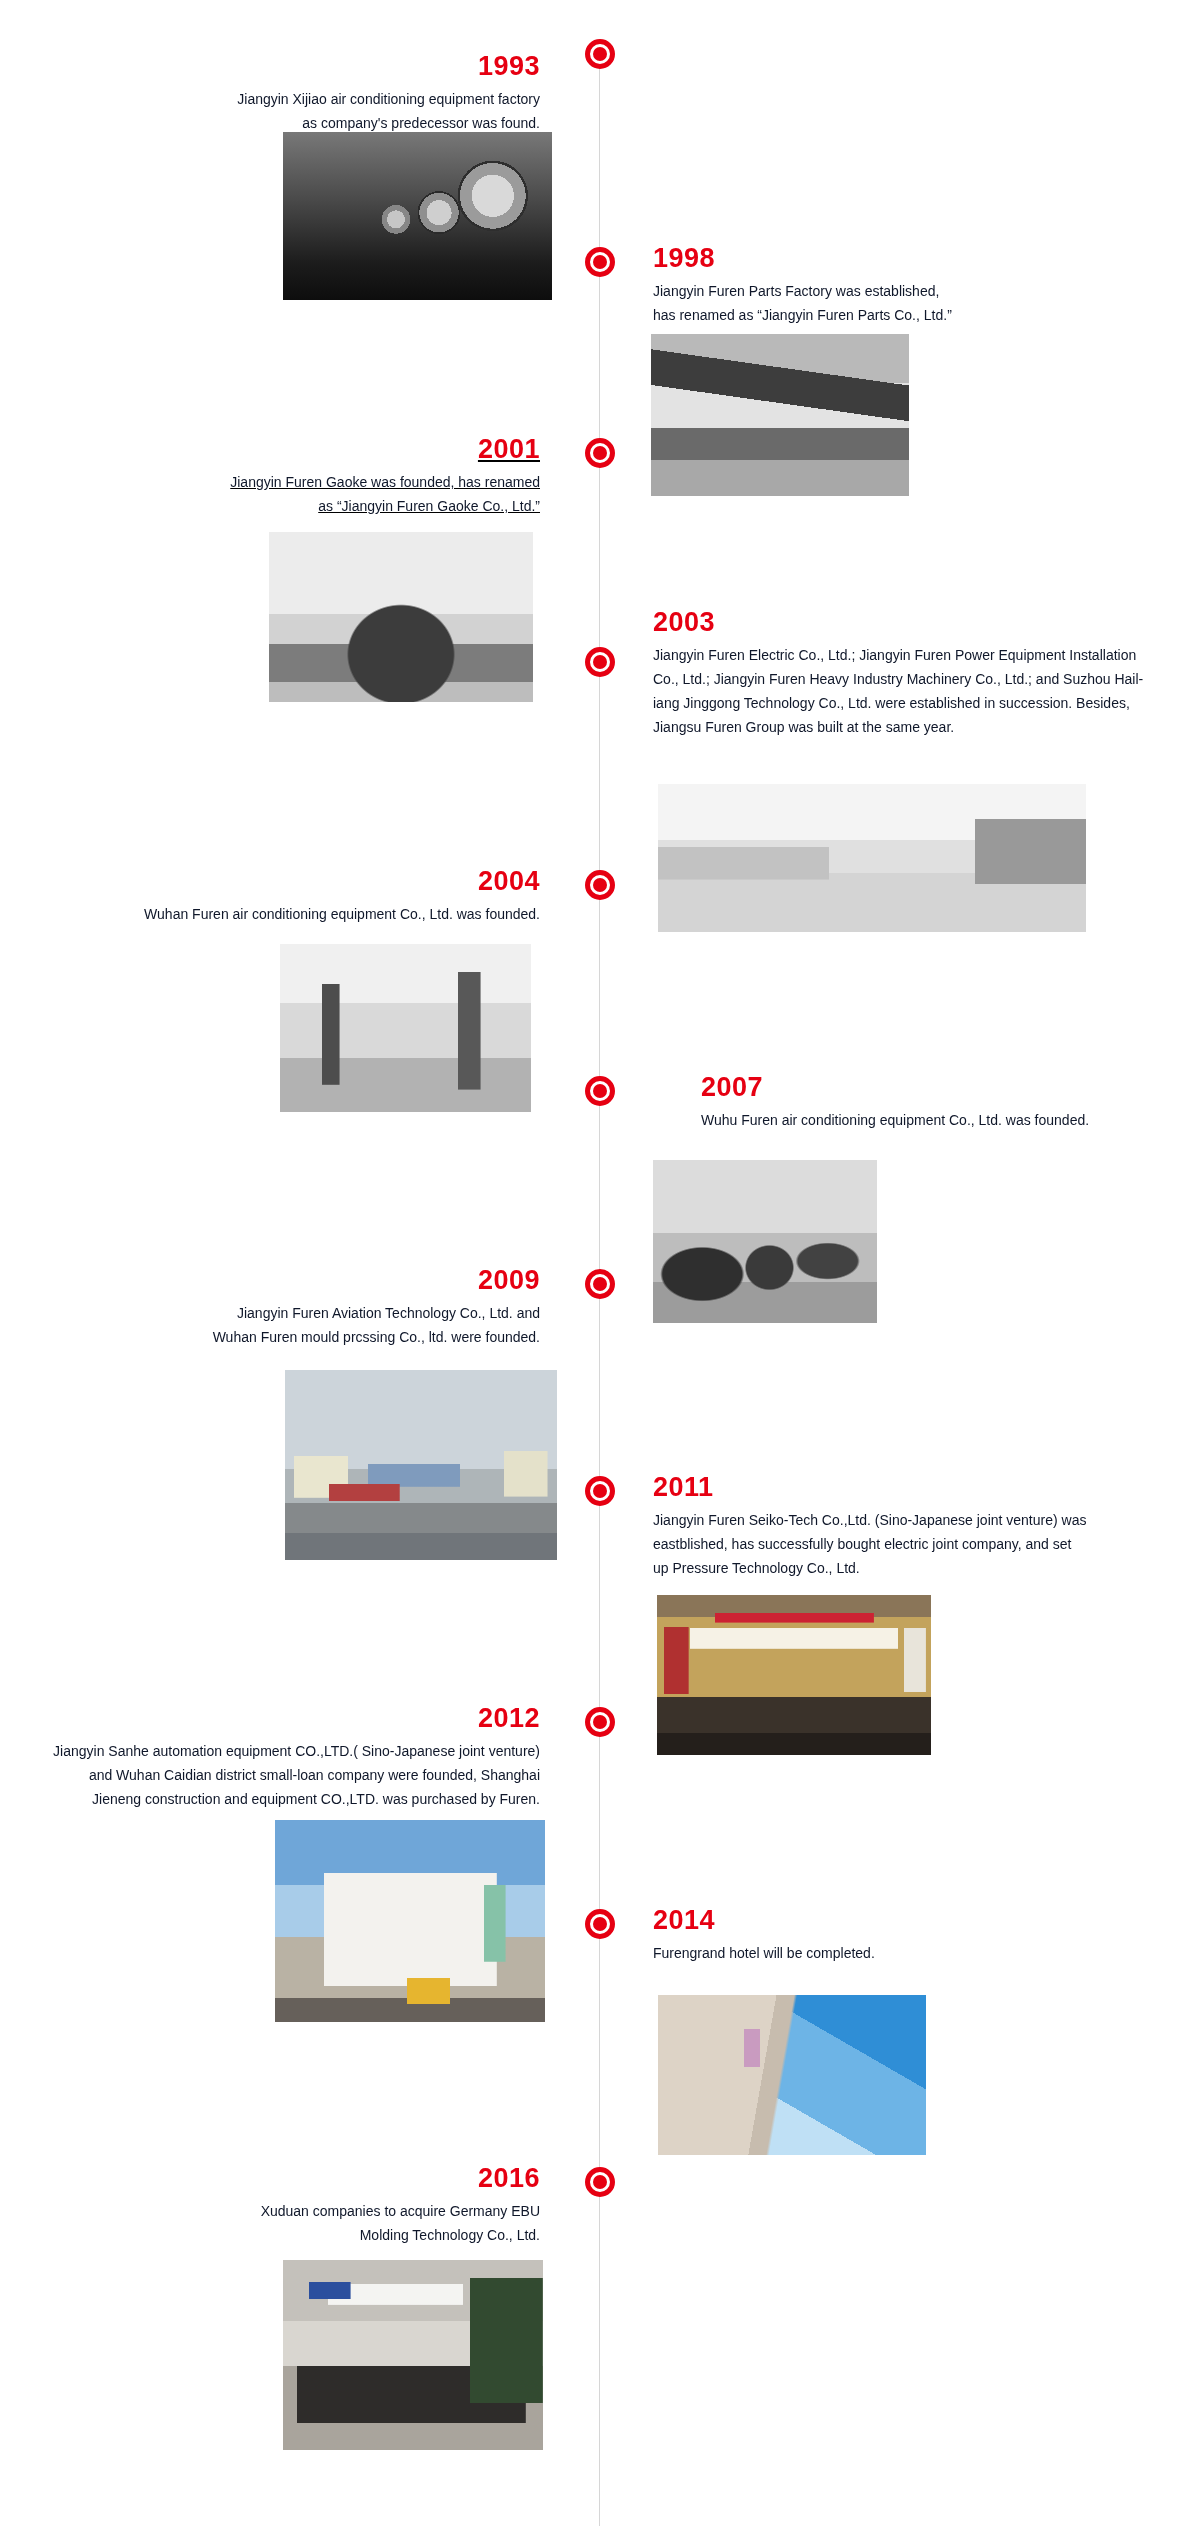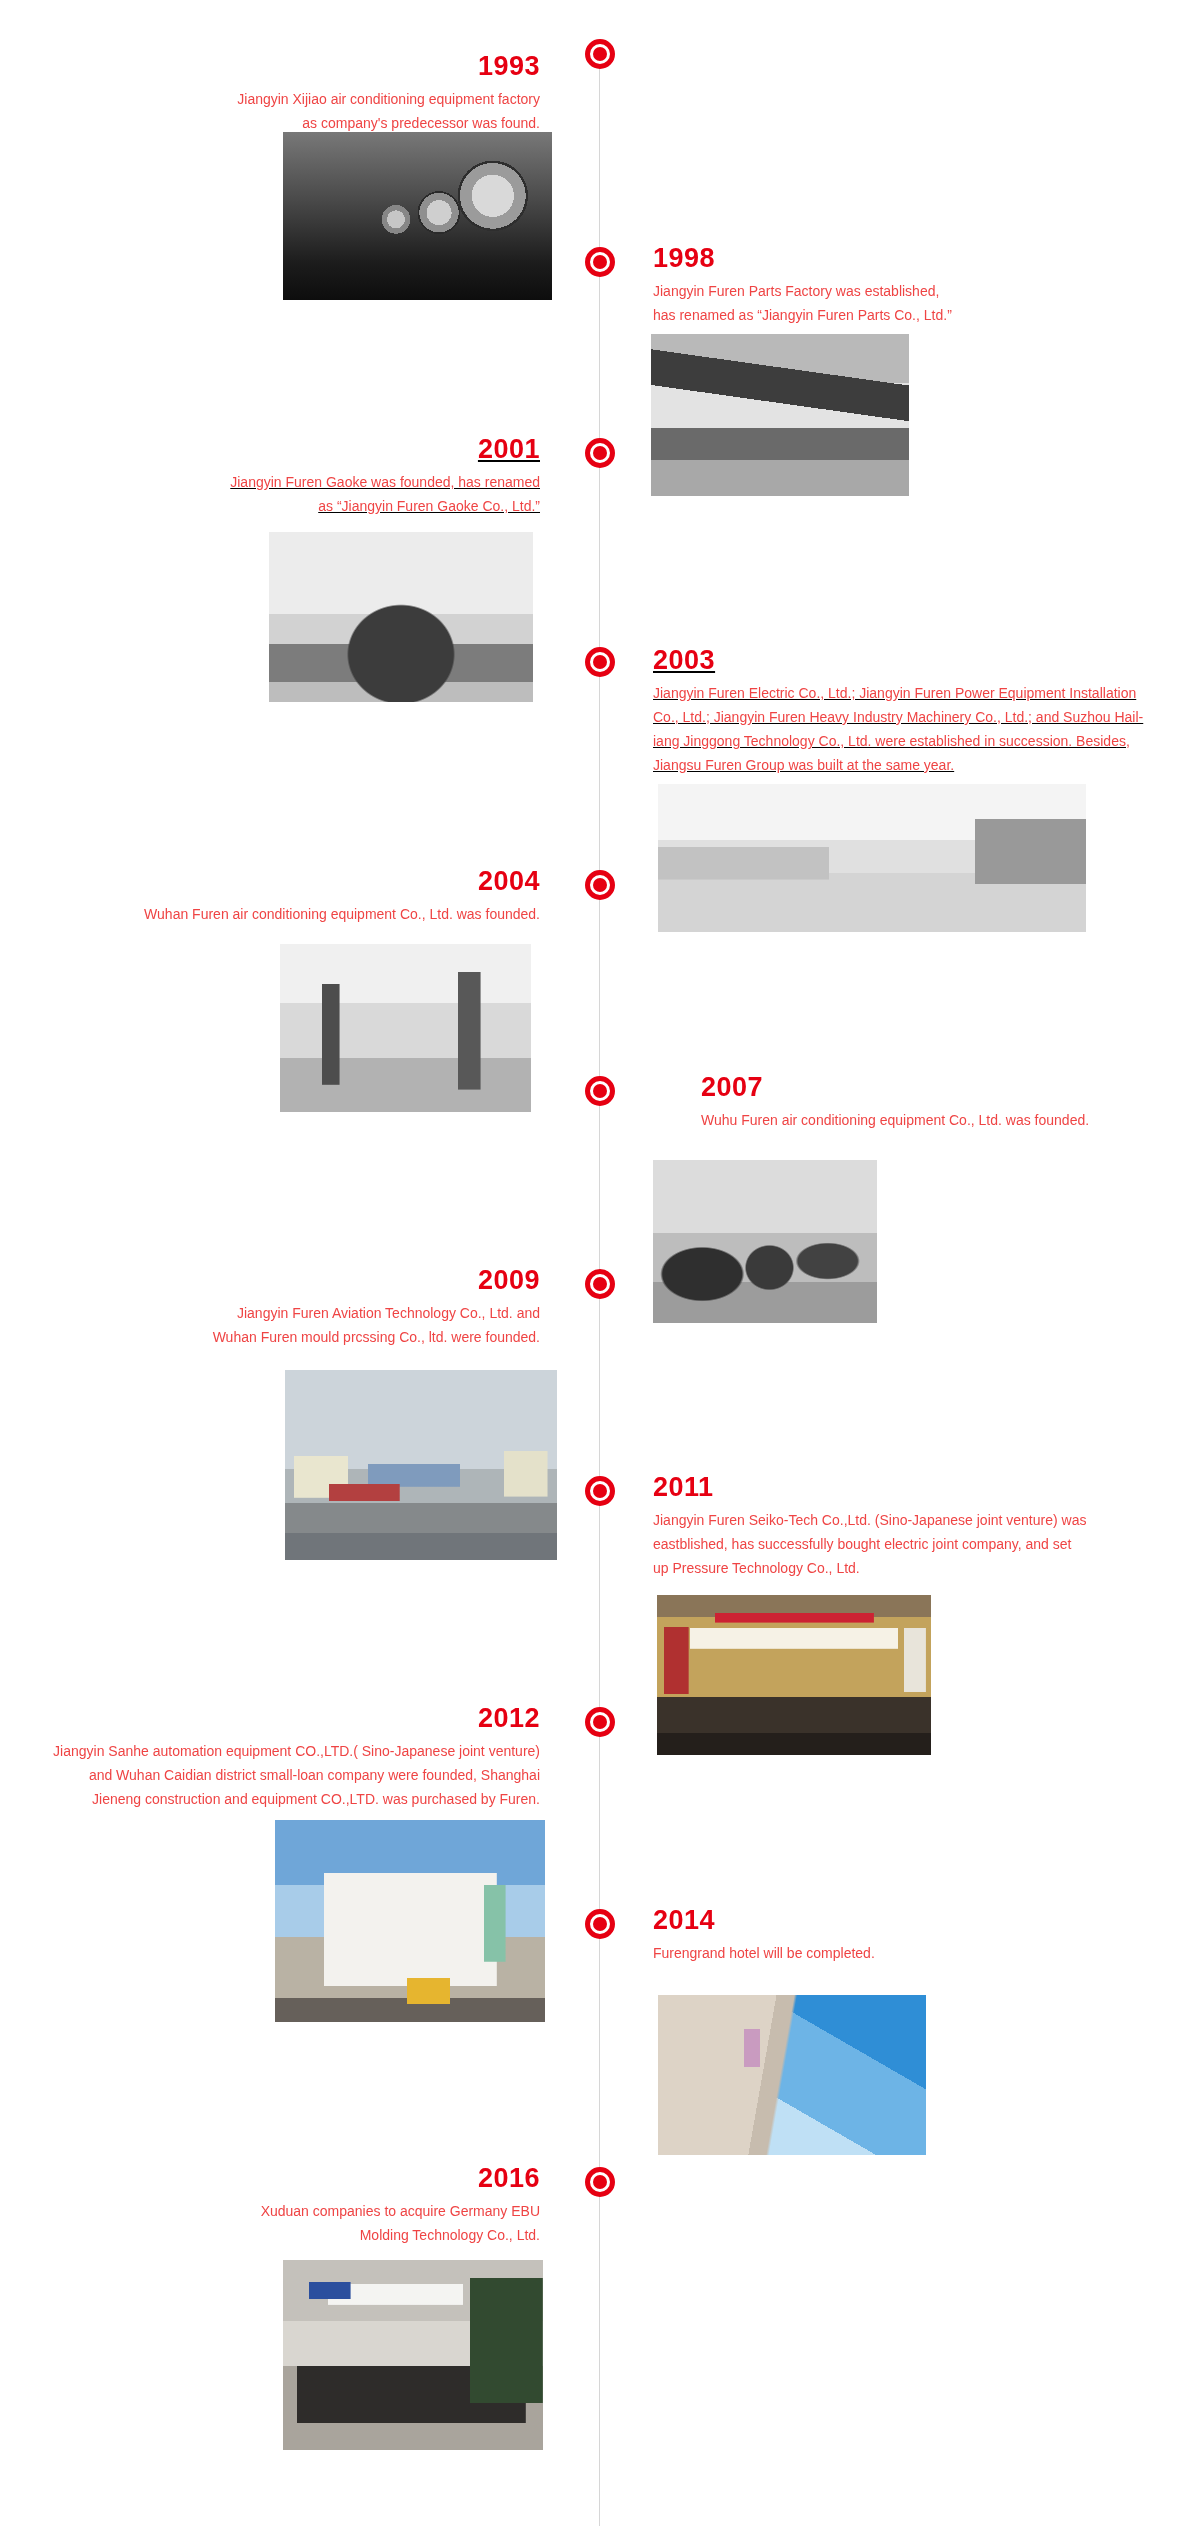--- a/index.html
+++ b/index.html
@@ -10,21 +10,21 @@
 
   .vline{position:absolute;width:1px;background:#d6d6d6;}
 
   .marker{position:absolute;width:30px;height:30px;box-sizing:border-box;
           border:5px solid #e60012;border-radius:50%;background:#ffffff;z-index:3;}
   .marker::after{content:'';position:absolute;inset:3px;background:#e60012;border-radius:50%;}
 
   .entry{position:absolute;z-index:2;}
   .entry .year{font-size:27px;font-weight:bold;color:#e60012;line-height:32px;
                letter-spacing:0.5px;white-space:nowrap;}
-  .entry .line{font-size:14px;color:#ef4444;line-height:24px;white-space:nowrap;}
+  .entry .line{font-size:14px;color:#0f172a;line-height:24px;white-space:nowrap;}
   .entry .txt{margin-top:5px;}
   .entry.left{text-align:right;}
   .entry.right{text-align:left;}
 
   .photo{position:absolute;z-index:1;background-repeat:no-repeat;background-size:cover;}
 
   
   .ph-1993{background:
     radial-gradient(circle at 78% 38%, #d9d9d9 0 9%, #9b9b9b 9% 14%, #2e2e2e 14% 15%, transparent 15%),
     radial-gradient(circle at 58% 48%, #cfcfcf 0 7%, #8f8f8f 7% 11%, #2a2a2a 11% 12%, transparent 12%),
@@ -103,21 +103,21 @@
     <div class="marker" style="left: 585px; top: 438px;"></div>
     <div class="entry left" style="top: 433px; right: 660px; text-decoration: underline;">
       <div class="year">2001</div>
       <div class="txt">
         <div class="line">Jiangyin Furen Gaoke was founded, has renamed</div>
         <div class="line">as “Jiangyin Furen Gaoke Co., Ltd.”</div>
       </div>
     </div>
     <div class="photo ph-2001" role="img" aria-label="Black-and-white group photo of staff at founding ceremony" style="left: 269px; top: 532px; width: 264px; height: 170px;"></div>
     <div class="marker" style="left: 585px; top: 647px;"></div>
-    <div class="entry right" style="top: 644px; left: 653px; text-decoration: underline;">
+    <div class="entry right" style="top: 606px; left: 653px;">
       <div class="year">2003</div>
       <div class="txt">
         <div class="line">Jiangyin Furen Electric Co., Ltd.; Jiangyin Furen Power Equipment Installation</div>
         <div class="line">Co., Ltd.; Jiangyin Furen Heavy Industry Machinery Co., Ltd.; and Suzhou Hail-</div>
         <div class="line">iang Jinggong Technology Co., Ltd. were established in succession. Besides,</div>
         <div class="line">Jiangsu Furen Group was built at the same year.</div>
       </div>
     </div>
     <div class="photo ph-2003" role="img" aria-label="Black-and-white panorama of Jiangsu Furen Group entrance road with sign wall, workshops and modern gatehouse" style="left: 658px; top: 784px; width: 428px; height: 148px;"></div>
     <div class="marker" style="left: 585px; top: 870px;"></div>

